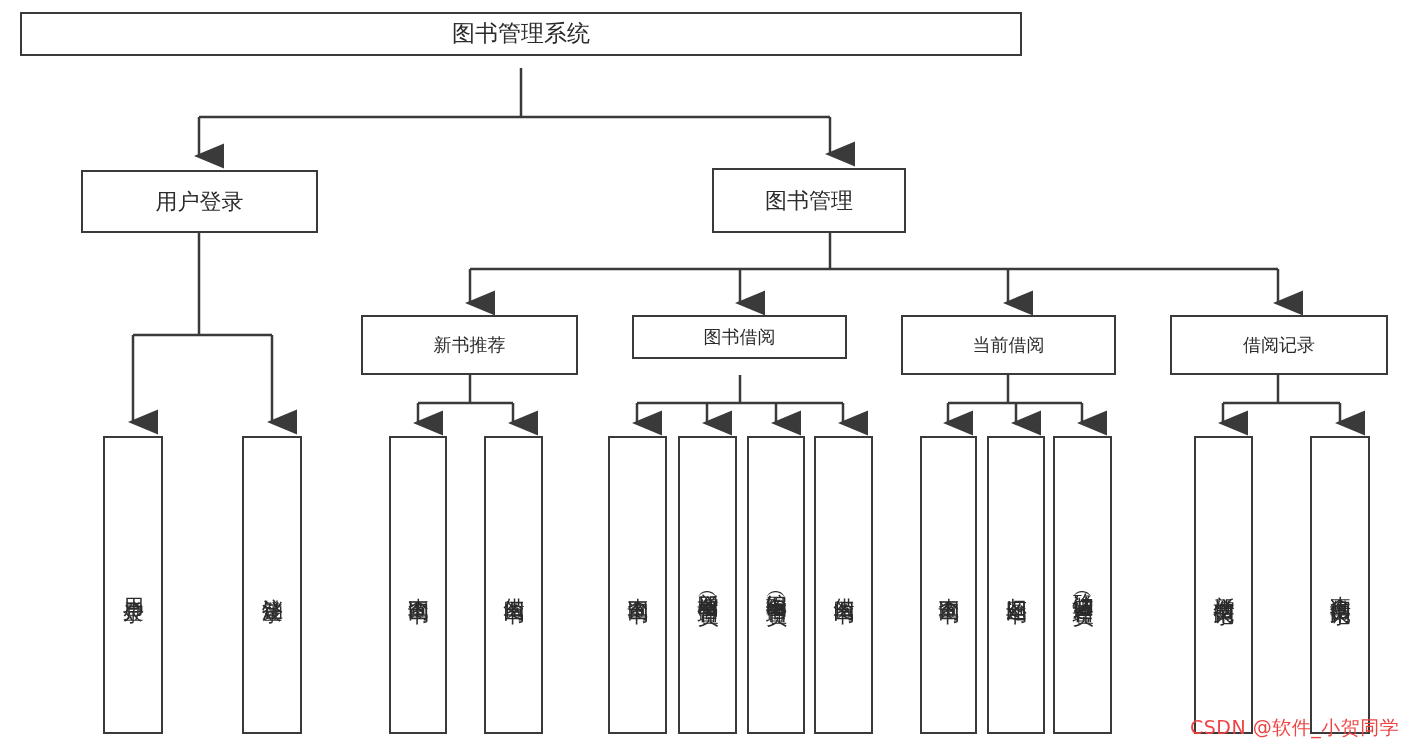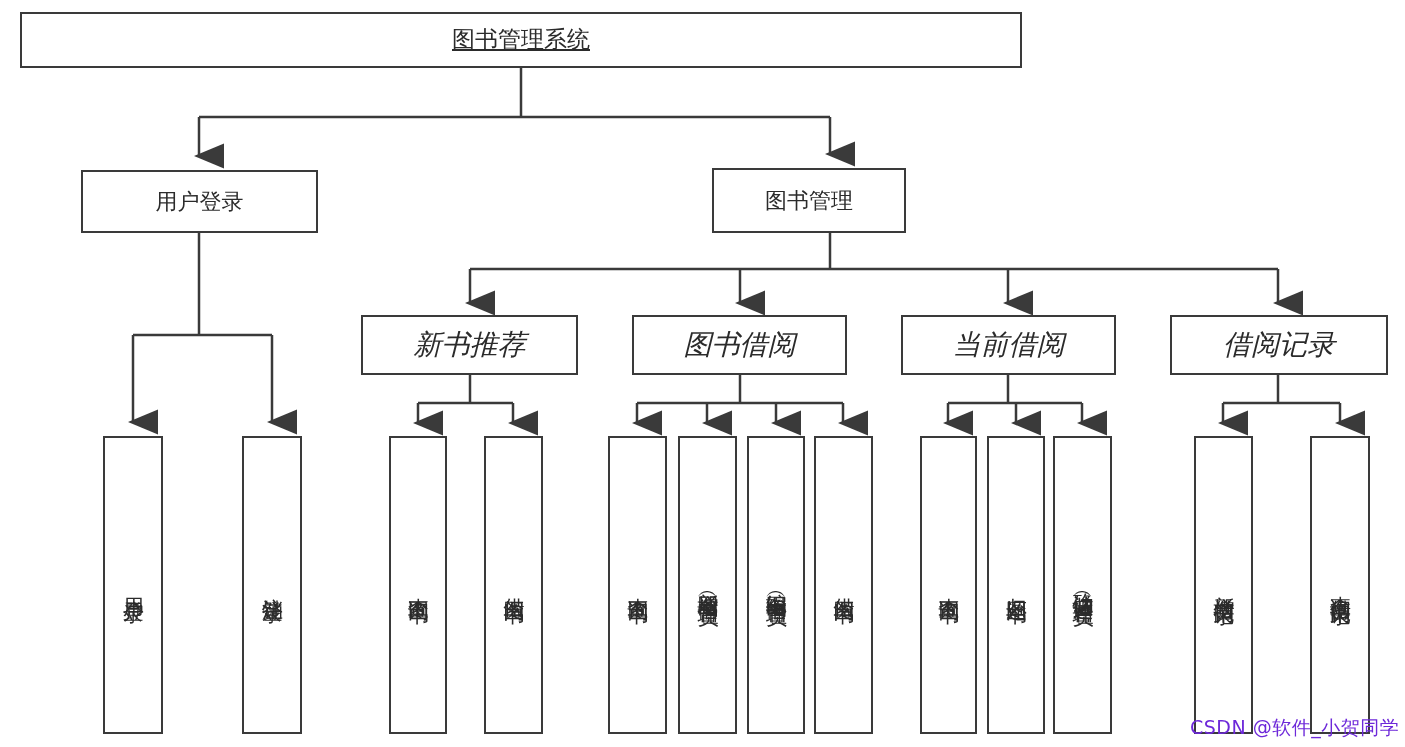--- a/index.html
+++ b/index.html
@@ -38,41 +38,40 @@
     line-height: 1.18;
     text-align: center;
   }
   .node.root {
     font-size: 23px;
   }
   .node.level2 {
     font-size: 22px;
   }
   .node.level3 {
-    font-size: 28px;
-    font-style: italic;
+    font-size: 18px;
   }
   .node.leaf {
     font-size: 21px;
     writing-mode: vertical-rl;
     text-orientation: upright;
     letter-spacing: 2px;
     padding: 6px 0;
     align-items: center;
     justify-content: center;
   }
   .node.leaf .vtext {
     writing-mode: vertical-rl;
     text-orientation: upright;
     white-space: nowrap;
   }
   .watermark {
     position: absolute;
     font-size: 19px;
-    color: #6d28d9;
+    color: #ef4444;
     white-space: nowrap;
     letter-spacing: 0.5px;
   }
 </style>
 </head>
 <body>
 
 <div id="diagram">
 
   <svg id="connectors" viewBox="0 0 1405 747">
@@ -118,27 +117,27 @@
       <path d="M 1016 403 L 1016 423" marker-end="url(#arrow)"></path>
       <path d="M 1082 403 L 1082 423" marker-end="url(#arrow)"></path>
 
       <path d="M 1278 375 L 1278 403"></path>
       <path d="M 1223 403 L 1340 403"></path>
       <path d="M 1223 403 L 1223 423" marker-end="url(#arrow)"></path>
       <path d="M 1340 403 L 1340 423" marker-end="url(#arrow)"></path>
     </g>
   </svg>
 
-  <div class="node root" style="left:20px; top:12px; width:1002px; height:56px;text-decoration:underline;">图书管理系统</div>
+  <div class="node root" style="left:20px; top:12px; width:1002px; height:44px;">图书管理系统</div>
 
   <div class="node level2" style="left:81px; top:170px; width:237px; height:63px;">用户登录</div>
   <div class="node level2" style="left:712px; top:168px; width:194px; height:65px;">图书管理</div>
 
   <div class="node level3" style="left:361px; top:315px; width:217px; height:60px;">新书推荐</div>
-  <div class="node level3" style="left:632px; top:315px; width:215px; height:60px;">图书借阅</div>
+  <div class="node level3" style="left:632px; top:315px; width:215px; height:44px;">图书借阅</div>
   <div class="node level3" style="left:1170px; top:315px; width:218px; height:60px;">借阅记录</div>
   <div class="node level3" style="left:901px; top:315px; width:215px; height:60px;">当前借阅</div>
 
   <div class="node leaf" style="left:103px; top:436px; width:60px; height:298px;">
     <span class="vtext">用户登录</span>
   </div>
   <div class="node leaf" style="left:242px; top:436px; width:60px; height:298px;">
     <span class="vtext">注销登录</span>
   </div>
 

